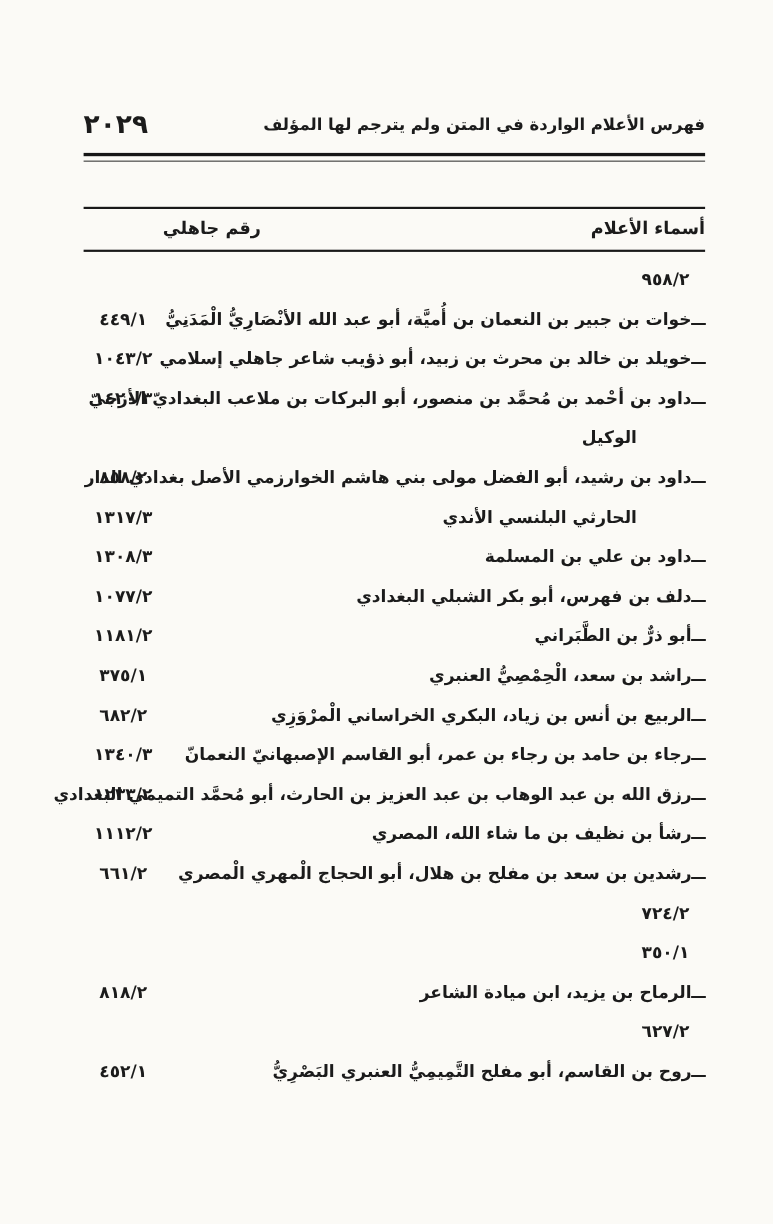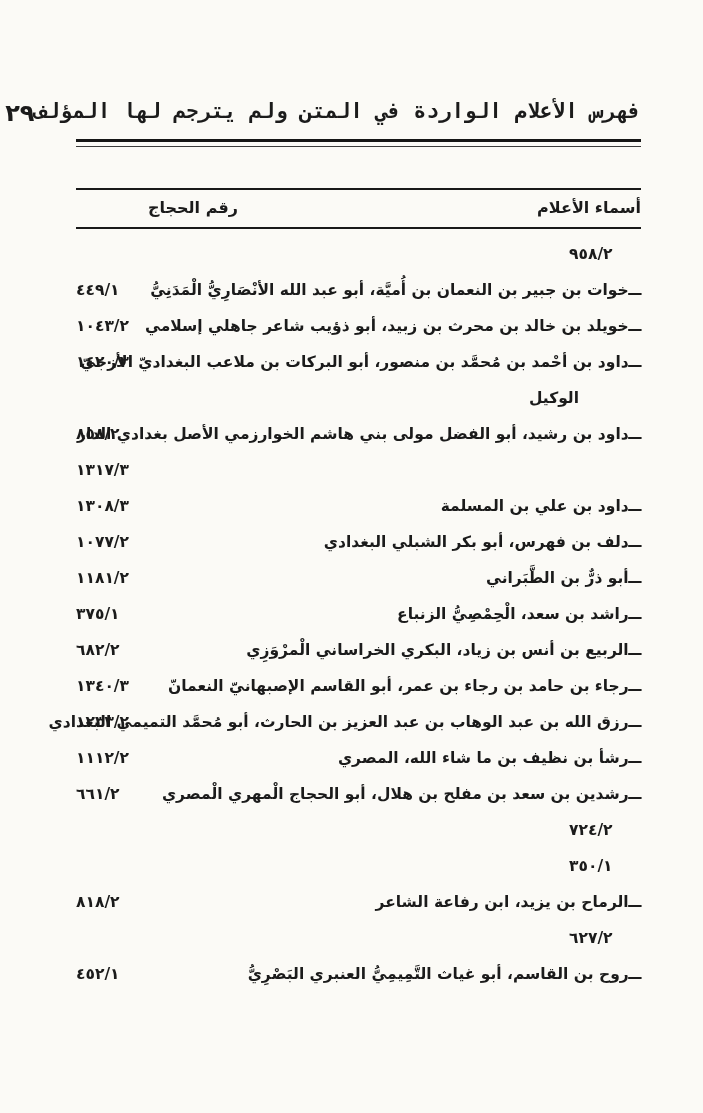--- a/index.html
+++ b/index.html
@@ -20,24 +20,23 @@
     padding: 100px 62px 0 76px;
     overflow: hidden;
   }
   
   .running-head {
     display: flex;
     justify-content: space-between;
     align-items: flex-end;
   }
   .running-title {
-    font-size: 21px;
+    font-size: 15px;
     line-height: 26px;
     white-space: nowrap;
-    font-family: Liberation Mono, monospace;
   }
   .folio-number {
     font-size: 24px;
     line-height: 26px;
     letter-spacing: 2px;
   }
   .double-rule {
     margin-top: 13px;
     height: 4px;
     border-top: 3.2px solid #161616;
@@ -78,38 +77,38 @@
     padding-right: 62px;
   }
   .bullet {
     display: inline-block;
     transform: scaleX(2.4);
     transform-origin: right center;
     margin-left: 7px;
   }
   .ref-cell {
     flex: 0 0 72px;
-    text-align: left;
+    text-align: center;
   }
 </style>
 </head>
 <body>
 
 <div class="page">
 
   <div class="running-head">
     <div class="running-title">فهرس الأعلام الواردة في المتن ولم يترجم لها المؤلف</div>
     <div class="folio-number">٢٠٢٩</div>
   </div>
 
   <div class="double-rule"></div>
 
   <div class="table-head">
     <span class="name-col-label">أسماء الأعلام</span>
-    <span class="page-col-label">رقم الحجاج</span>
+    <span class="page-col-label">رقم جاهلي</span>
   </div>
 
   <div class="entries">
     <div class="row">
       <div class="ref-cell">٩٥٨/٢</div>
     </div>
 
     <div class="row">
       <div class="name-cell">
         <div class="line1">
@@ -145,20 +144,21 @@
         <div class="line1">
           <span class="bullet">ـ</span><span>داود بن رشيد، أبو الفضل مولى بني هاشم الخوارزمي الأصل بغدادي الدار</span>
         </div>
 
       </div>
       <div class="ref-cell">٨٥٨/٢</div>
     </div>
 
     <div class="row">
       <div class="name-cell">
+        <div class="line2">الحارثي البلنسي الأندي</div>
       </div>
       <div class="ref-cell">١٣١٧/٣</div>
     </div>
 
     <div class="row">
       <div class="name-cell">
         <div class="line1">
           <span class="bullet">ـ</span><span>داود بن علي بن المسلمة</span>
         </div>
 
@@ -182,21 +182,21 @@
           <span class="bullet">ـ</span><span>أبو ذرٌّ بن الطَّبَراني</span>
         </div>
 
       </div>
       <div class="ref-cell">١١٨١/٢</div>
     </div>
 
     <div class="row">
       <div class="name-cell">
         <div class="line1">
-          <span class="bullet">ـ</span><span>راشد بن سعد، الْحِمْصِيُّ الزنباع</span>
+          <span class="bullet">ـ</span><span>راشد بن سعد، الْحِمْصِيُّ العنبري</span>
         </div>
 
       </div>
       <div class="ref-cell">٣٧٥/١</div>
     </div>
 
     <div class="row">
       <div class="name-cell">
         <div class="line1">
           <span class="bullet">ـ</span><span>الربيع بن أنس بن زياد، البكري الخراساني الْمرْوَزِي</span>
@@ -250,35 +250,35 @@
       <div class="ref-cell">٧٢٤/٢</div>
     </div>
 
     <div class="row">
       <div class="ref-cell">٣٥٠/١</div>
     </div>
 
     <div class="row">
       <div class="name-cell">
         <div class="line1">
-          <span class="bullet">ـ</span><span>الرماح بن يزيد، ابن رفاعة الشاعر</span>
+          <span class="bullet">ـ</span><span>الرماح بن يزيد، ابن ميادة الشاعر</span>
         </div>
 
       </div>
       <div class="ref-cell">٨١٨/٢</div>
     </div>
 
     <div class="row">
       <div class="ref-cell">٦٢٧/٢</div>
     </div>
 
     <div class="row">
       <div class="name-cell">
         <div class="line1">
-          <span class="bullet">ـ</span><span>روح بن القاسم، أبو غياث التَّمِيمِيُّ العنبري البَصْرِيُّ</span>
+          <span class="bullet">ـ</span><span>روح بن القاسم، أبو مفلح التَّمِيمِيُّ العنبري البَصْرِيُّ</span>
         </div>
 
       </div>
       <div class="ref-cell">٤٥٢/١</div>
     </div>
   </div>
 
 </div>
 
 </body></html>

